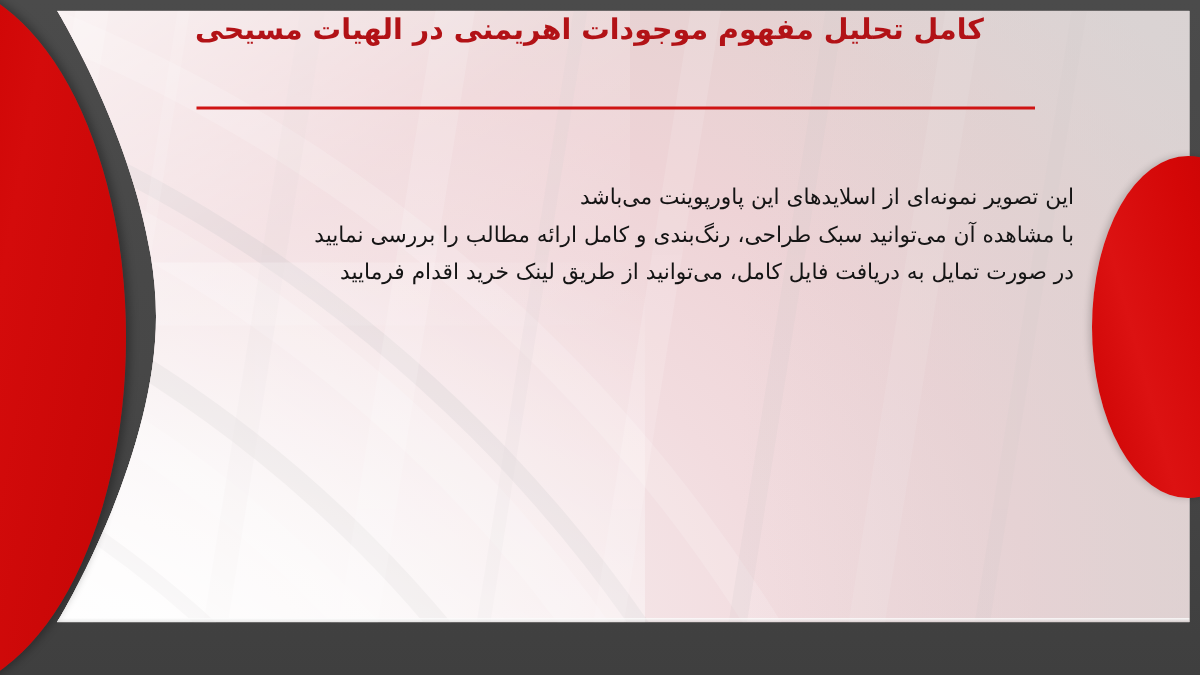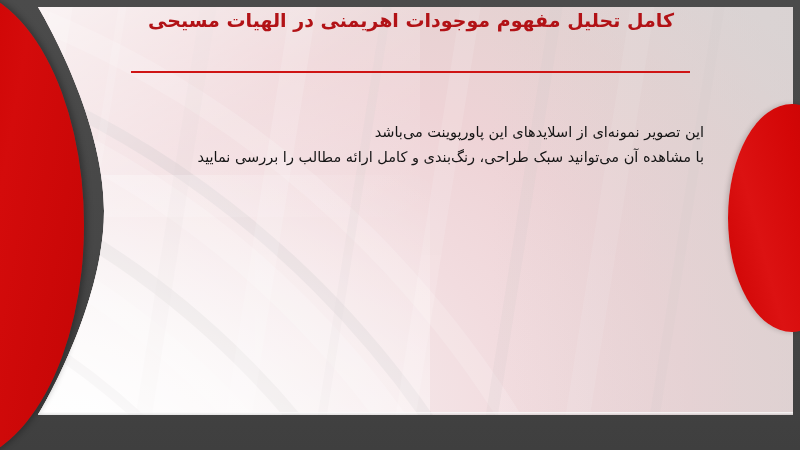--- a/index.html
+++ b/index.html
@@ -118,21 +118,21 @@
     background: linear-gradient(255deg, #c00000 0%, #d40707 40%, #dc1212 70%, #cc0202 100%);
     box-shadow: -2px 0 5px rgba(0,0,0,.18);
   }
 
   
   .title-block {
     position: absolute;
     left: 130px;
     top: 8px;
     width: 562px;
-    text-align: center;
+    text-align: left;
     direction: rtl;
     z-index: 6;
   }
   .title-text {
     margin: 0;
     font-family: "DejaVu Sans", sans-serif;
     font-size: 19px;
     font-weight: 700;
     line-height: 1.34;
     color: #b21216;
@@ -147,21 +147,21 @@
     top: 71px;
     width: 559px;
     height: 0;
     border-top: 2px solid #cf1414;
     z-index: 6;
   }
 
   
   .body-block {
     position: absolute;
-    right: 96px;
+    right: 84px;
     top: 120px;
     width: 640px;
     direction: rtl;
     text-align: right;
     z-index: 6;
   }
   .body-line {
     font-family: "DejaVu Sans", sans-serif;
     font-size: 14.5px;
     font-weight: 400;
@@ -219,15 +219,16 @@
   <div class="ellipse-right"></div>
 
   <div class="title-block">
     <h1 class="title-text">کامل تحلیل مفهوم موجودات اهریمنی در الهیات مسیحی</h1>
   </div>
   <div class="title-rule"></div>
 
   <div class="body-block">
     <div class="body-line">این تصویر نمونه‌ای از اسلایدهای این پاورپوینت می‌باشد</div>
     <div class="body-line">با مشاهده آن می‌توانید سبک طراحی، رنگ‌بندی و کامل ارائه مطالب را بررسی نمایید</div>
+    <div class="body-line">در صورت تمایل به دریافت فایل کامل، می‌توانید از طریق لینک خرید اقدام فرمایید</div>
   </div>
 
 </div>
 
 </body></html>

